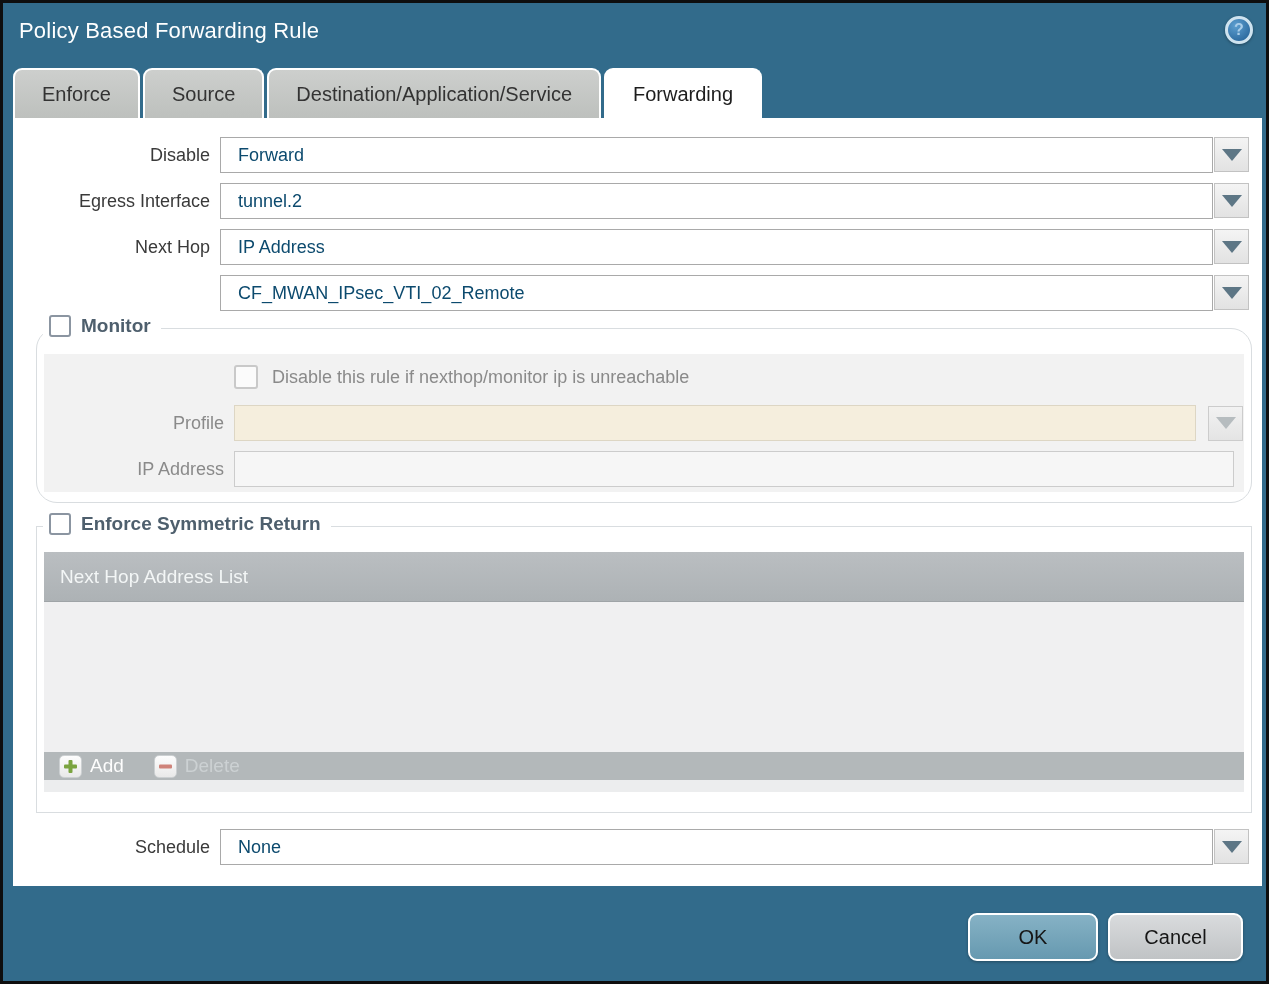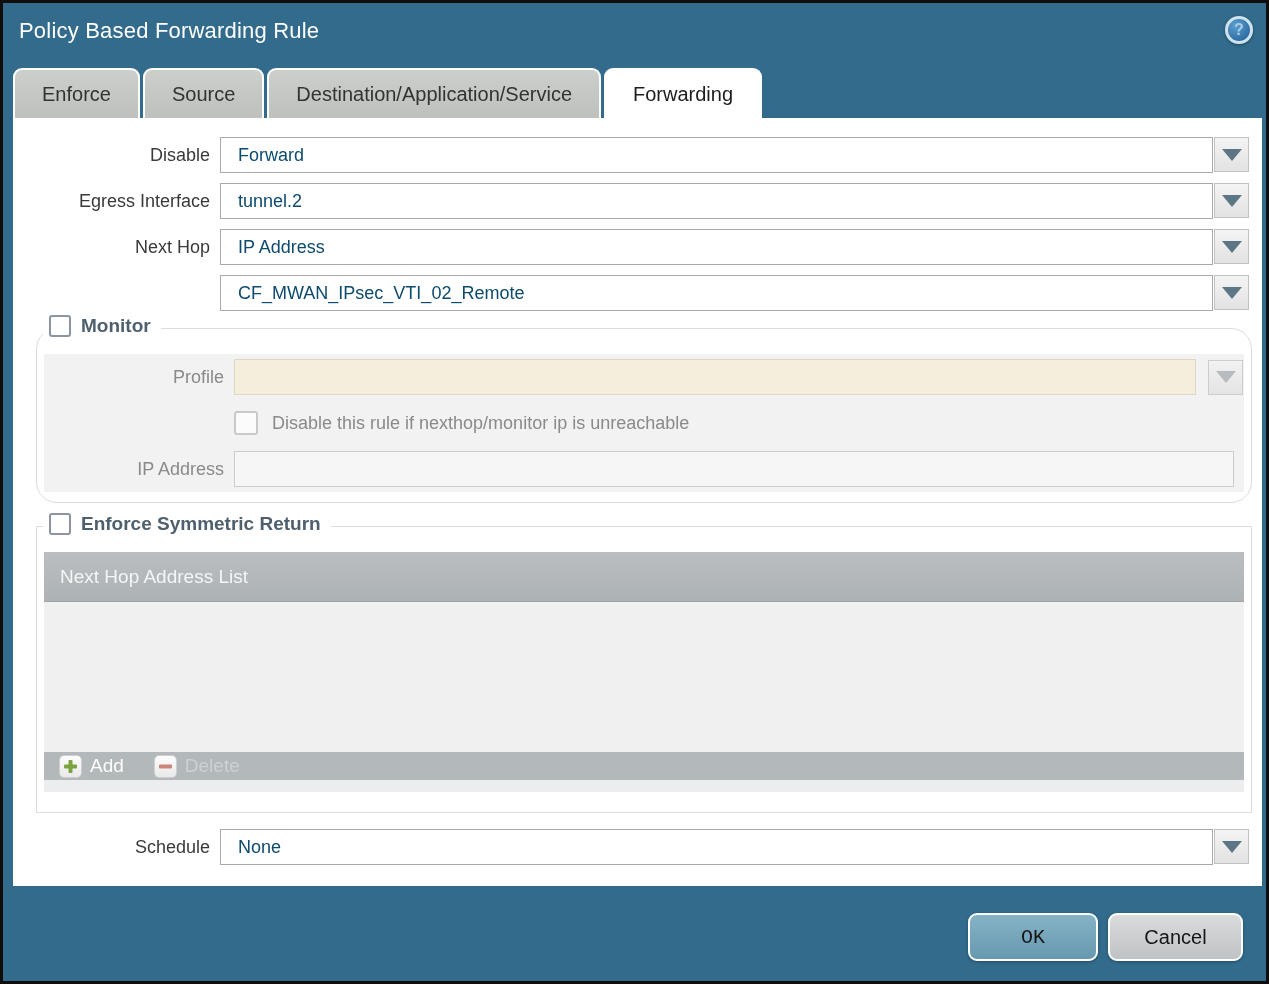--- a/index.html
+++ b/index.html
@@ -65,21 +65,21 @@
   .tbtn .ic{width:23px;height:23px;border-radius:5px;border:1px solid #ccd0d2;
             background:linear-gradient(#fdfdfd,#e9e9e9);display:flex;align-items:center;justify-content:center;}
   .tbtn .tl{font-size:19px;color:#fdfdfd;}
   .tbtn.disabled{cursor:default;}
   .tbtn.disabled .tl{color:#ccd1d3;}
 
   
   .btn{position:absolute;top:910px;height:48px;border:2px solid #fff;border-radius:9px;
        font-size:20px;color:#161616;display:flex;align-items:center;justify-content:center;
        cursor:pointer;box-shadow:0 1px 3px rgba(0,0,0,.3);}
-  .btn.ok{left:965px;width:130px;background:linear-gradient(#86b2c5,#6699b0);font-family:Liberation Mono, monospace;}
+  .btn.ok{left:965px;width:130px;background:linear-gradient(#86b2c5,#6699b0);}
   .btn.cancel{left:1105px;width:135px;background:linear-gradient(#d9dbdd,#c0c3c5);}
 </style>
 </head>
 <body>
 
 <div class="window">
 
   <div class="title">Policy Based Forwarding Rule</div>
   <div class="help">?</div>
 
@@ -123,30 +123,30 @@
       </div>
     </div>
 
     <div class="group" style="top:210px;height:175px;border-radius:21px;">
       <div class="legend">
         <div class="cb"></div>
         <div class="cap">Monitor</div>
       </div>
       <div class="inner">
         <div class="irow">
+          <div style="width:190px;flex:none;"></div>
+          <div class="cb dis"></div>
+          <div class="dis-text">Disable this rule if nexthop/monitor ip is unreachable</div>
+        </div>
+        <div class="irow">
           <div class="ilbl">Profile</div>
           <div class="beige"></div>
           <div class="dropbtn2">
             <div class="arrow dis"></div>
           </div>
-        </div>
-        <div class="irow">
-          <div style="width:190px;flex:none;"></div>
-          <div class="cb dis"></div>
-          <div class="dis-text">Disable this rule if nexthop/monitor ip is unreachable</div>
         </div>
         <div class="irow">
           <div class="ilbl">IP Address</div>
           <div class="dis-field"></div>
         </div>
       </div>
     </div>
 
     <div class="group" style="top:408px;height:287px;">
       <div class="legend">

